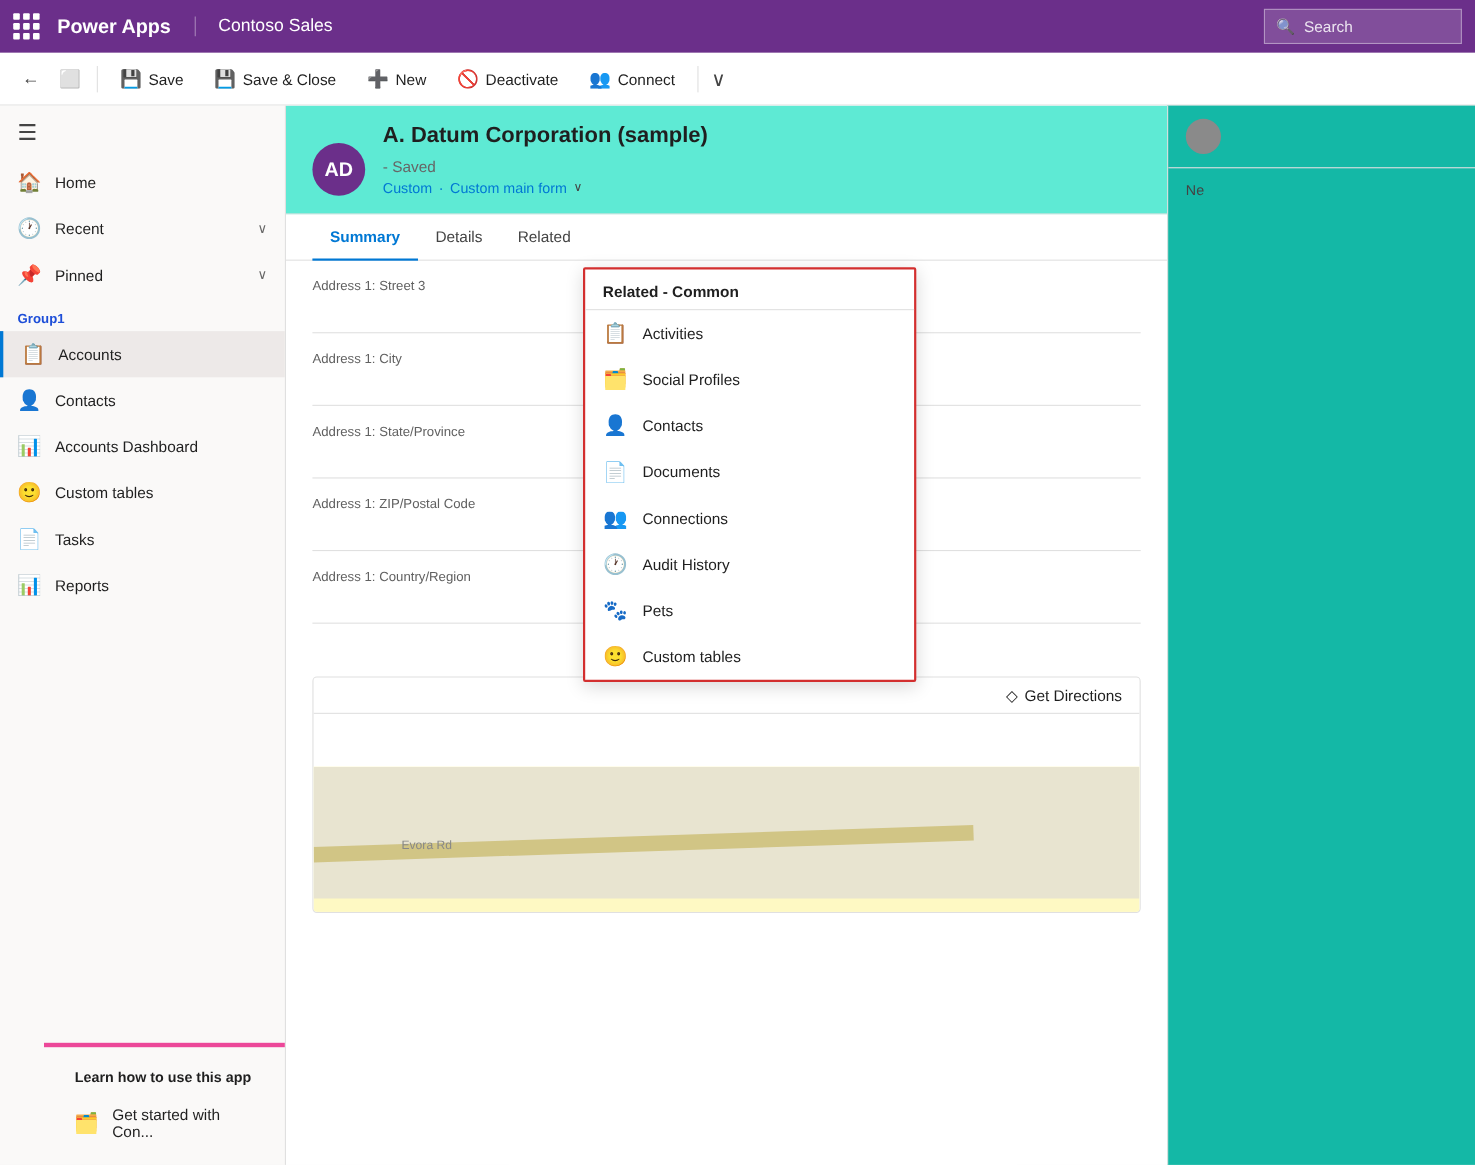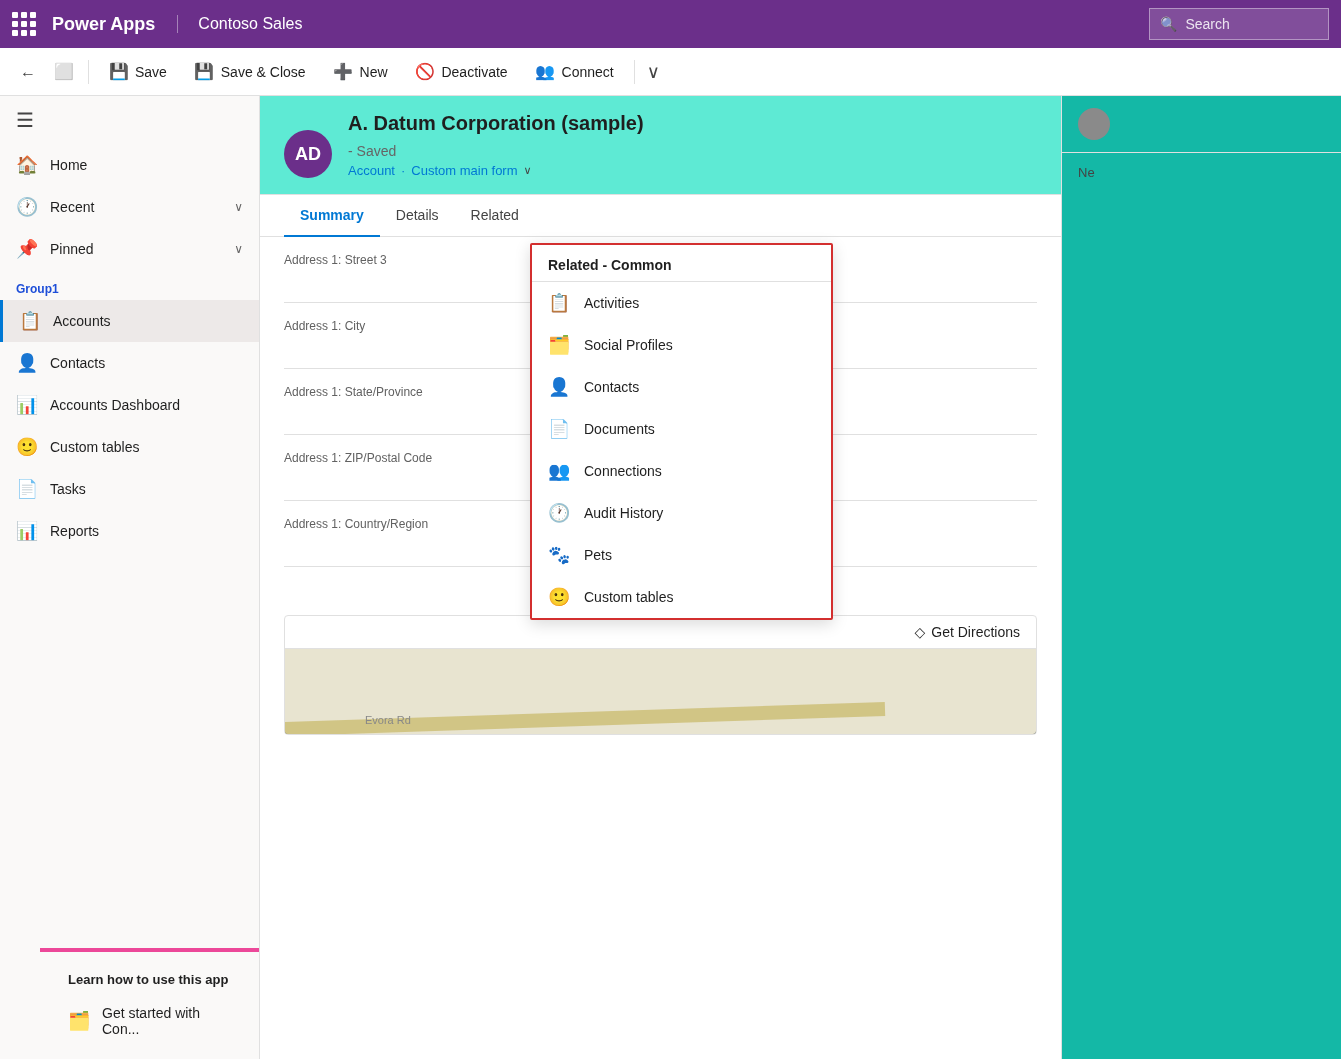--- a/index.html
+++ b/index.html
@@ -229,29 +229,30 @@
     }
     .map-get-directions {
       display: flex;
       align-items: center;
       gap: 6px;
       font-size: 14px;
       color: #1f1f1f;
       cursor: pointer;
     }
     .map-placeholder {
-      height: 85px;
-      background: #0f172a;
+      height: 132px;
+      background: #fef9c3;
       display: flex;
       align-items: center;
       justify-content: center;
       color: #888;
       font-size: 12px;
       position: relative;
       overflow: hidden;
+      margin-top: 48px;
     }
 
     
     .related-dropdown {
       position: absolute;
       top: 48px;
       left: 270px;
       background: white;
       border: 2px solid #d32f2f;
       box-shadow: 0 4px 16px rgba(0,0,0,0.15);
@@ -422,21 +423,21 @@
   <div class="content">
 
     <div class="record-header">
       <div class="record-avatar">AD</div>
       <div class="record-info">
         <div style="display:flex; align-items:baseline; gap:8px;flex-direction:column;">
           <span class="record-title">A. Datum Corporation (sample)</span>
           <span class="record-saved">- Saved</span>
         </div>
         <div class="record-subtitle">
-          <span>Account</span>
+          <span>Custom</span>
           <span>·</span>
           <span style="color:#0078d4; cursor:pointer;">Custom main form</span>
           <span class="chevron">∨</span>
         </div>
       </div>
     </div>
 
     <div class="tabs-bar">
       <div class="tab-item active">
         <span>Summary</span>

